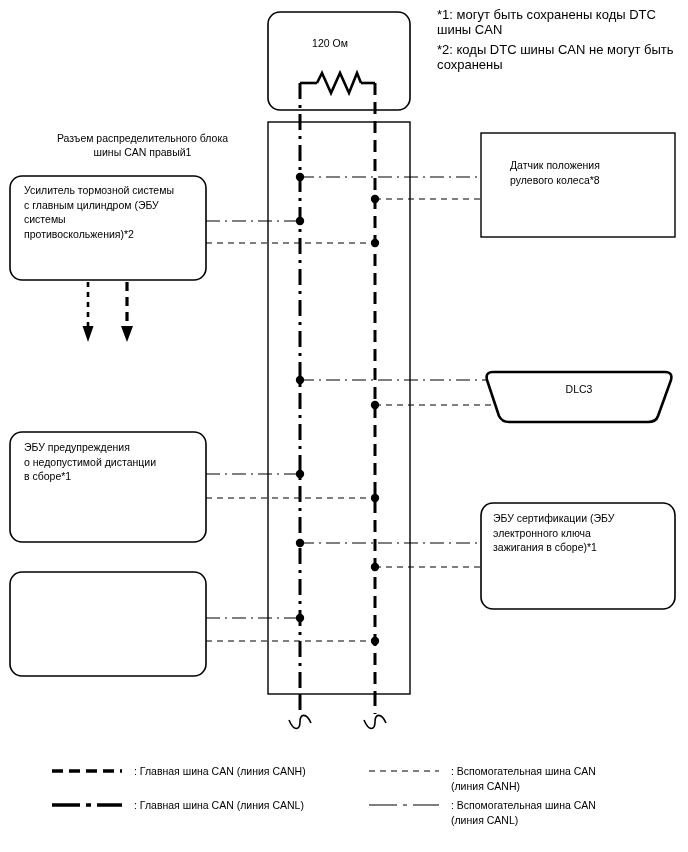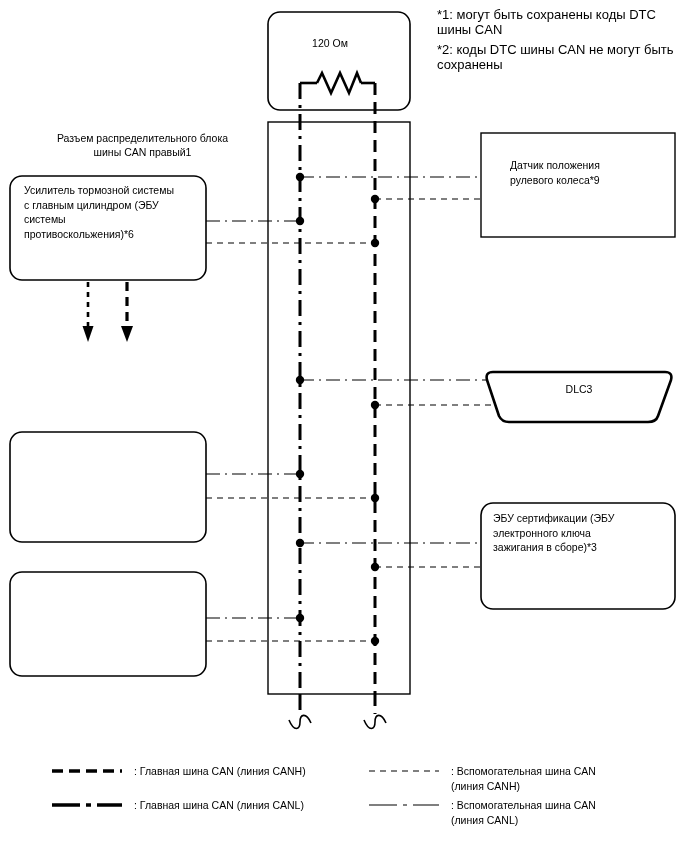--- a/index.html
+++ b/index.html
@@ -118,31 +118,34 @@
 
 
 <div class="lbl c" style="left:268px;top:36px;width:124px;">120 Ом</div>
 
 <div class="lbl c" style="left:20px;top:131px;width:245px;">Разъем распределительного блока
 шины CAN правый1</div>
 
 <div class="boxtext" style="left:24px;top:183px;width:176px;">Усилитель тормозной системы
 с главным цилиндром (ЭБУ
 системы
-противоскольжения)*6</div>
+противоскольжения)*2</div>
 
+<div class="boxtext" style="left:24px;top:440px;width:176px;">ЭБУ предупреждения
+о недопустимой дистанции
+в сборе*1</div>
 
 
 
 <div class="boxtext" style="left:510px;top:158px;width:170px;">Датчик положения
-рулевого колеса*9</div>
+рулевого колеса*8</div>
 
 <div class="boxtext" style="left:493px;top:511px;width:176px;">ЭБУ сертификации (ЭБУ
 электронного ключа
-зажигания в сборе)*3</div>
+зажигания в сборе)*1</div>
 
 <div class="lbl c" style="left:487px;top:382px;width:184px;">DLC3</div>
 
 <div class="legtext" style="left:134px;top:798px;width:240px;">: Главная шина CAN (линия CANL)</div>
 <div class="legtext" style="left:134px;top:764px;width:240px;">: Главная шина CAN (линия CANH)</div>
 <div class="legtext" style="left:451px;top:764px;width:234px;">: Вспомогательная шина CAN
 (линия CANH)</div>
 <div class="legtext" style="left:451px;top:798px;width:234px;">: Вспомогательная шина CAN
 (линия CANL)</div>
 

